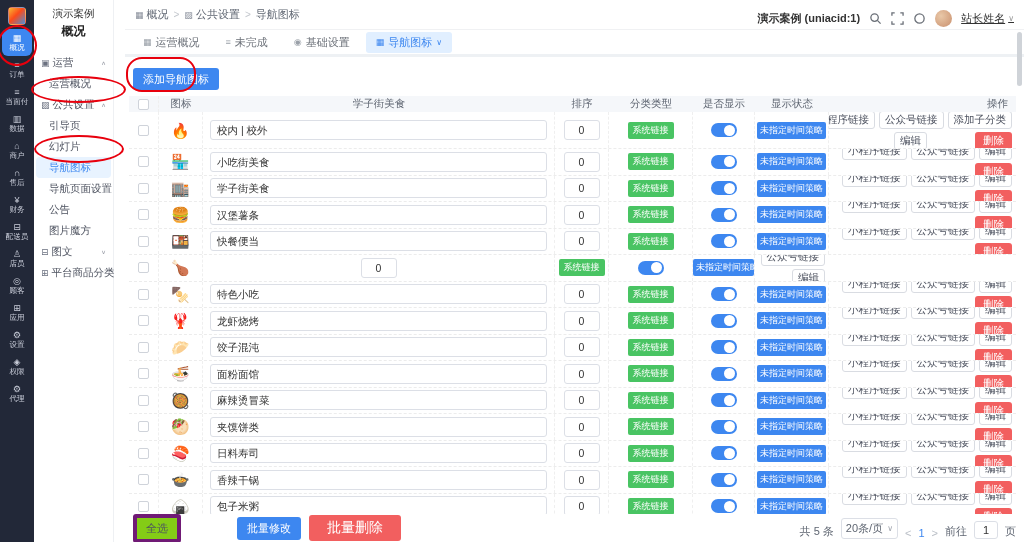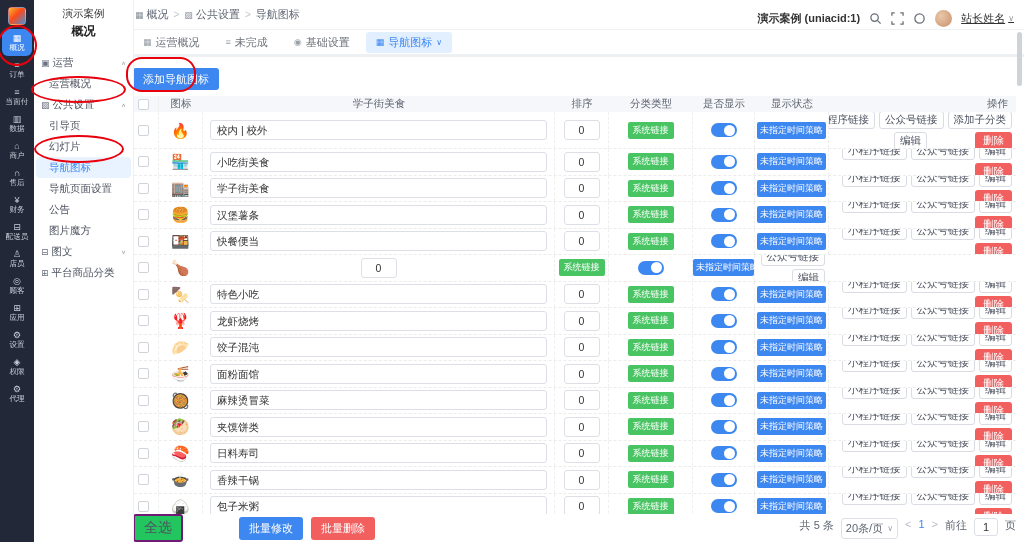--- a/index.html
+++ b/index.html
@@ -10,21 +10,21 @@
   .rail { position:absolute; left:0; top:0; bottom:0; width:34px; background:#222838; z-index:5; }
   .rail-logo { width:18px; height:18px; margin:7px auto 4px; border-radius:4px;
     background:linear-gradient(135deg,#f7b733 0%,#fc4a1a 45%,#4a90d9 100%); border:1px solid #fff3; }
   .rail-item { height:27px; display:flex; flex-direction:column; align-items:center; justify-content:center;
     color:#c9cdd9; cursor:pointer; }
   .rail-item .ri-icon { font-size:9px; line-height:9px; }
   .rail-item .ri-label { font-size:8px; line-height:9px; transform:scale(.95); white-space:nowrap; }
   .rail-item.active { background:#3d87f0; color:#fff; border-radius:6px; margin:0 2px; }
 
   
-  .side { position:absolute; left:34px; top:0; bottom:0; width:100px; background:#fff;
+  .side { position:absolute; left:34px; top:0; bottom:0; width:80px; background:#fff;
     border-right:1px solid #eef0f3; z-index:4; }
   .side-title { text-align:center; padding-top:7px; }
   .side-title .t1 { font-size:10.5px; color:#333; }
   .side-title .t2 { font-size:12px; font-weight:bold; color:#222; margin-top:2px; }
   .menu { margin-top:12px; }
   .menu-row { height:21px; display:flex; align-items:center; font-size:10.5px; color:#4e5360;
     padding-left:7px; cursor:pointer; white-space:nowrap; }
   .menu-row .m-icon { font-size:9px; color:#6b7180; margin-right:3px; }
   .menu-row .m-caret { margin-left:auto; margin-right:7px; font-size:7px; color:#a0a4ad; transform:scaleY(.8); }
   .menu-row.child { padding-left:15px; }
@@ -87,25 +87,25 @@
     padding:1px 5px; border-radius:3px; cursor:pointer; white-space:nowrap;
     font-family:"Liberation Sans","DejaVu Sans",sans-serif; }
   .btn-del { border:none; background:#f25f5f; color:#fff; font-size:10.5px; padding:2px 8px;
     border-radius:3px; cursor:pointer; white-space:nowrap;
     font-family:"Liberation Sans","DejaVu Sans",sans-serif;margin-left:44px; }
 
   .footer { position:absolute; left:0; right:0; bottom:0; height:28px; background:#fff;
     display:flex; align-items:center; padding:0 8px; gap:8px; }
   .btn-blue { border:none; background:#3d87f0; color:#fff; font-size:11px; padding:4px 10px;
     border-radius:3px; cursor:pointer; font-family:"Liberation Sans","DejaVu Sans",sans-serif;margin-left:48px; }
-  .btn-red { border:none; background:#f25f5f; color:#fff; font-size:11px; padding:4px 10px;
+  .btn-red { border:none; background:#f25f5f; color:#fff; font-size:14px; padding:4px 18px;
     border-radius:3px; cursor:pointer; font-family:"Liberation Sans","DejaVu Sans",sans-serif; }
-  .btn-plain { border:2px solid #701a75; background:#22c55e; color:#4e5360; font-size:14px;
+  .btn-plain { border:4px solid #701a75; background:#84cc16; color:#4e5360; font-size:11px;
     padding:3px 9px; border-radius:3px; cursor:pointer; font-family:"Liberation Sans","DejaVu Sans",sans-serif; }
-  .pager { margin-left:auto; display:flex; align-items:flex-start; gap:7px; font-size:11px; color:#5f6672; }
+  .pager { margin-left:auto; display:flex; align-items:flex-end; gap:7px; font-size:11px; color:#5f6672; }
   .psel { border:1px solid #dcdfe6; border-radius:3px; padding:2px 4px; display:flex; align-items:center;
     gap:4px; cursor:pointer; color:#5f6672; }
   .psel .m-caret{ font-size:8px; color:#a0a4ad; }
   .parrow { color:#b9bec6; cursor:pointer; font-size:11px; }
   .pnum { color:#3d87f0; cursor:pointer; }
   .goto-box { width:24px; height:18px; border:1px solid #dcdfe6; border-radius:3px; text-align:center;
     font-size:11px; color:#333; font-family:"Liberation Sans","DejaVu Sans",sans-serif; }
 
   .scrollbar { position:absolute; right:1px; top:32px; width:5px; height:54px; background:#cfd3d8;
     border-radius:3px; z-index:9; cursor:pointer; }

